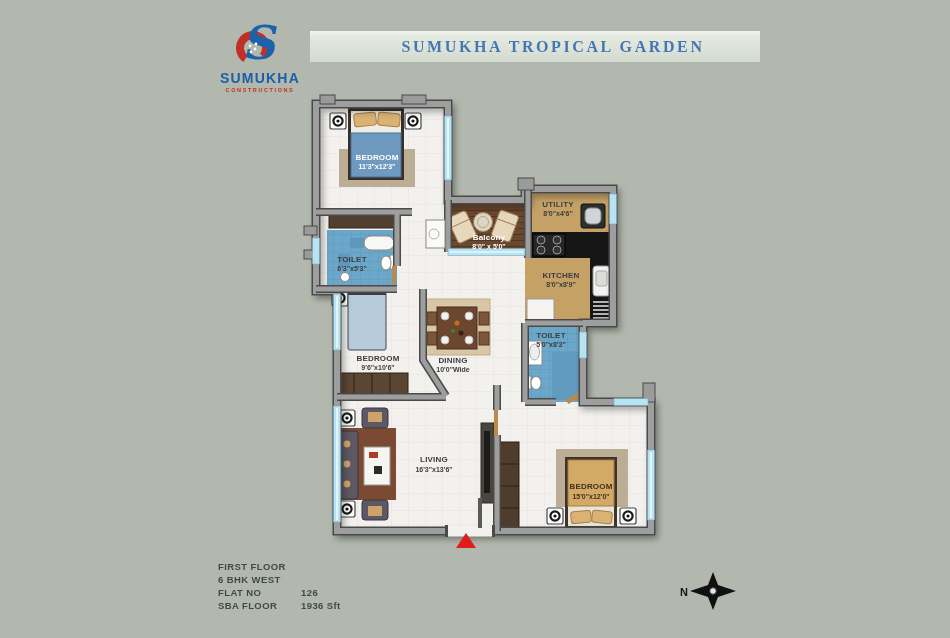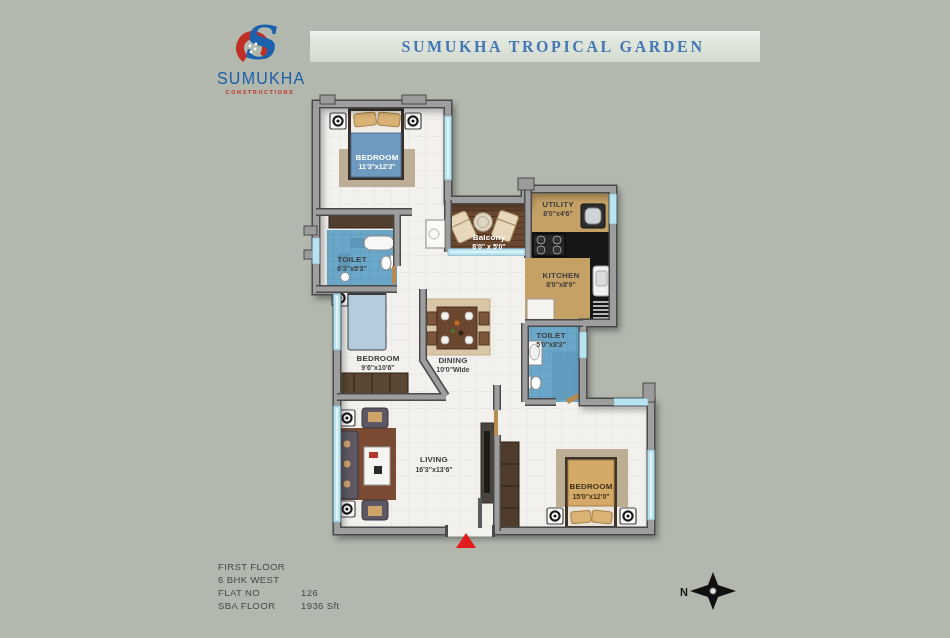--- a/index.html
+++ b/index.html
@@ -4,24 +4,24 @@
 <style>
   html,body{margin:0;padding:0;}
   .stage{position:relative;width:950px;height:638px;background:#b2b8ad;overflow:hidden;
          font-family:"Liberation Sans",sans-serif;}
   
   .banner{position:absolute;left:310px;top:31px;width:450px;height:31px;
           background:linear-gradient(180deg,#f2f5ee 0%,#e4e9e0 20%,#dde3d9 55%,#d3dacf 100%);text-align:center;}
   .banner-title{line-height:31px;padding-left:36px;font-family:"Liberation Serif",serif;
           font-size:16px;letter-spacing:2.6px;color:#4477b3;font-weight:bold;}
   .logo{position:absolute;left:217px;top:12px;width:86px;text-align:center;}
-  .logo-name{font-size:16px;font-weight:normal;letter-spacing:1.2px;color:#1c5fa9;margin-top:-2px;text-align:center;}
+  .logo-name{font-size:14px;font-weight:bold;letter-spacing:1.2px;color:#1c5fa9;margin-top:-2px;text-align:center;}
   .logo-sub{font-size:5.5px;font-weight:bold;letter-spacing:1.6px;color:#c03026;margin-top:1px;}
   
-  .info{position:absolute;left:218px;top:560px;font-size:9.5px;font-weight:normal;
+  .info{position:absolute;left:218px;top:560px;font-size:9.5px;font-weight:bold;
         color:#414b44;line-height:13px;letter-spacing:.4px;}
   .info .k{display:inline-block;width:80px;}
   
   svg text{text-anchor:middle;fill:#3d3d3d;}
   .rn{font:bold 8px "Liberation Sans",sans-serif;letter-spacing:.2px;}
   .rd{font:bold 7px "Liberation Sans",sans-serif;}
   .w{fill:#ffffff;}
   .br{fill:#40301a;}
   .north{font:bold 11px "Liberation Sans",sans-serif;fill:#16181a;}
 </style>

